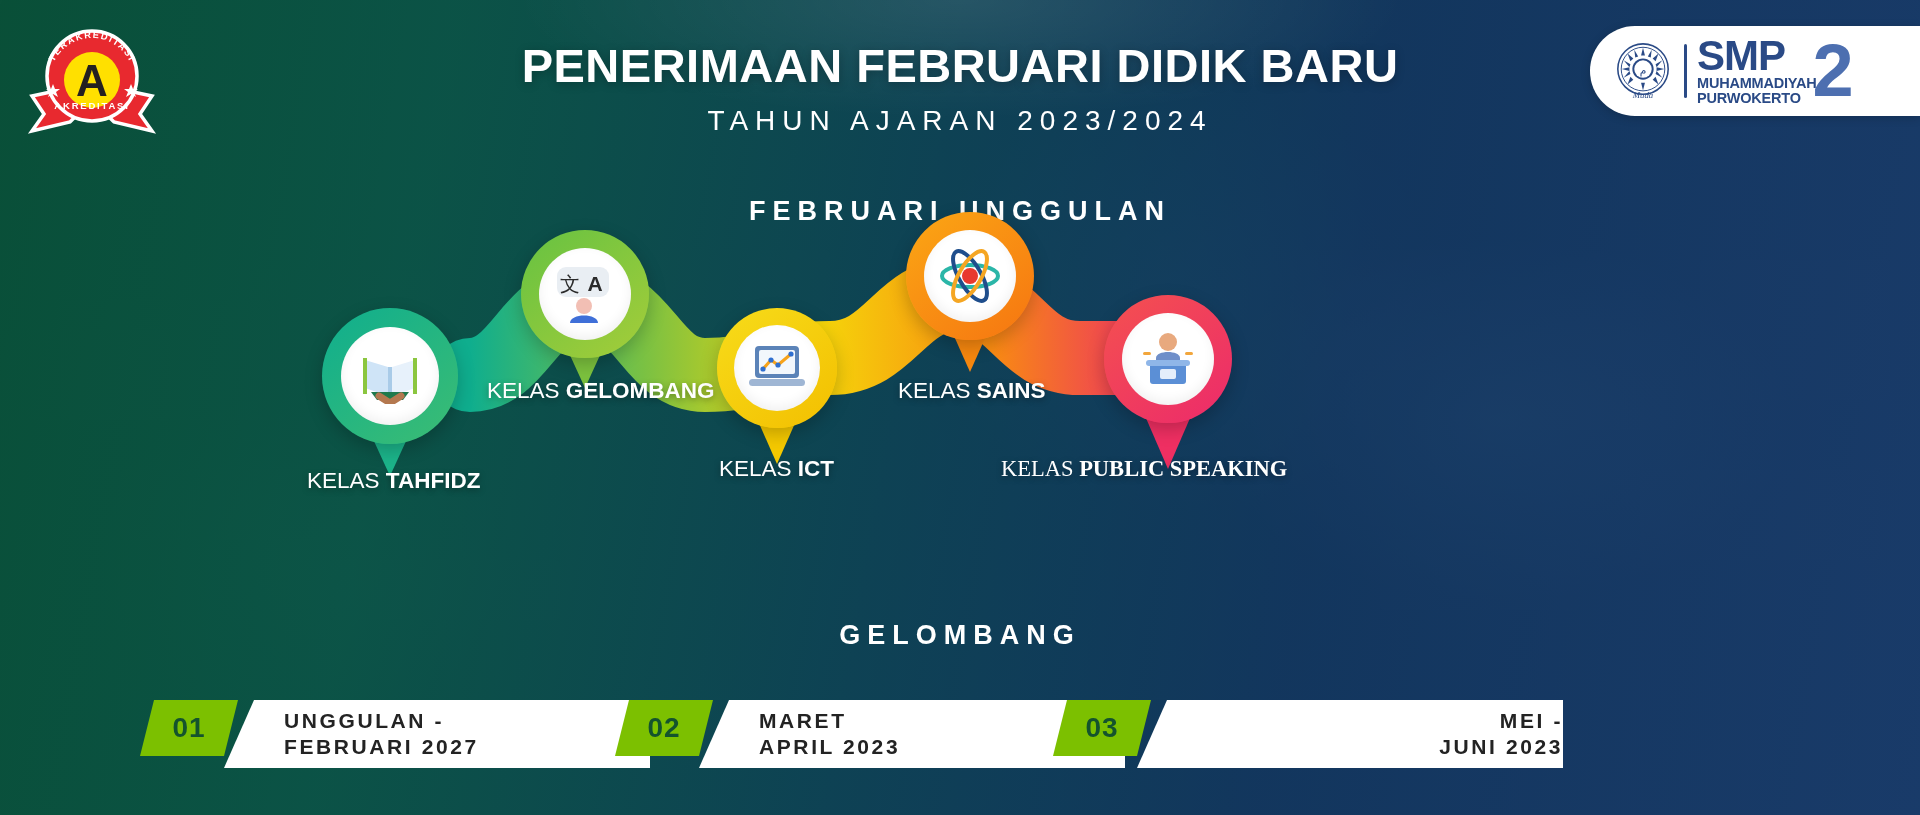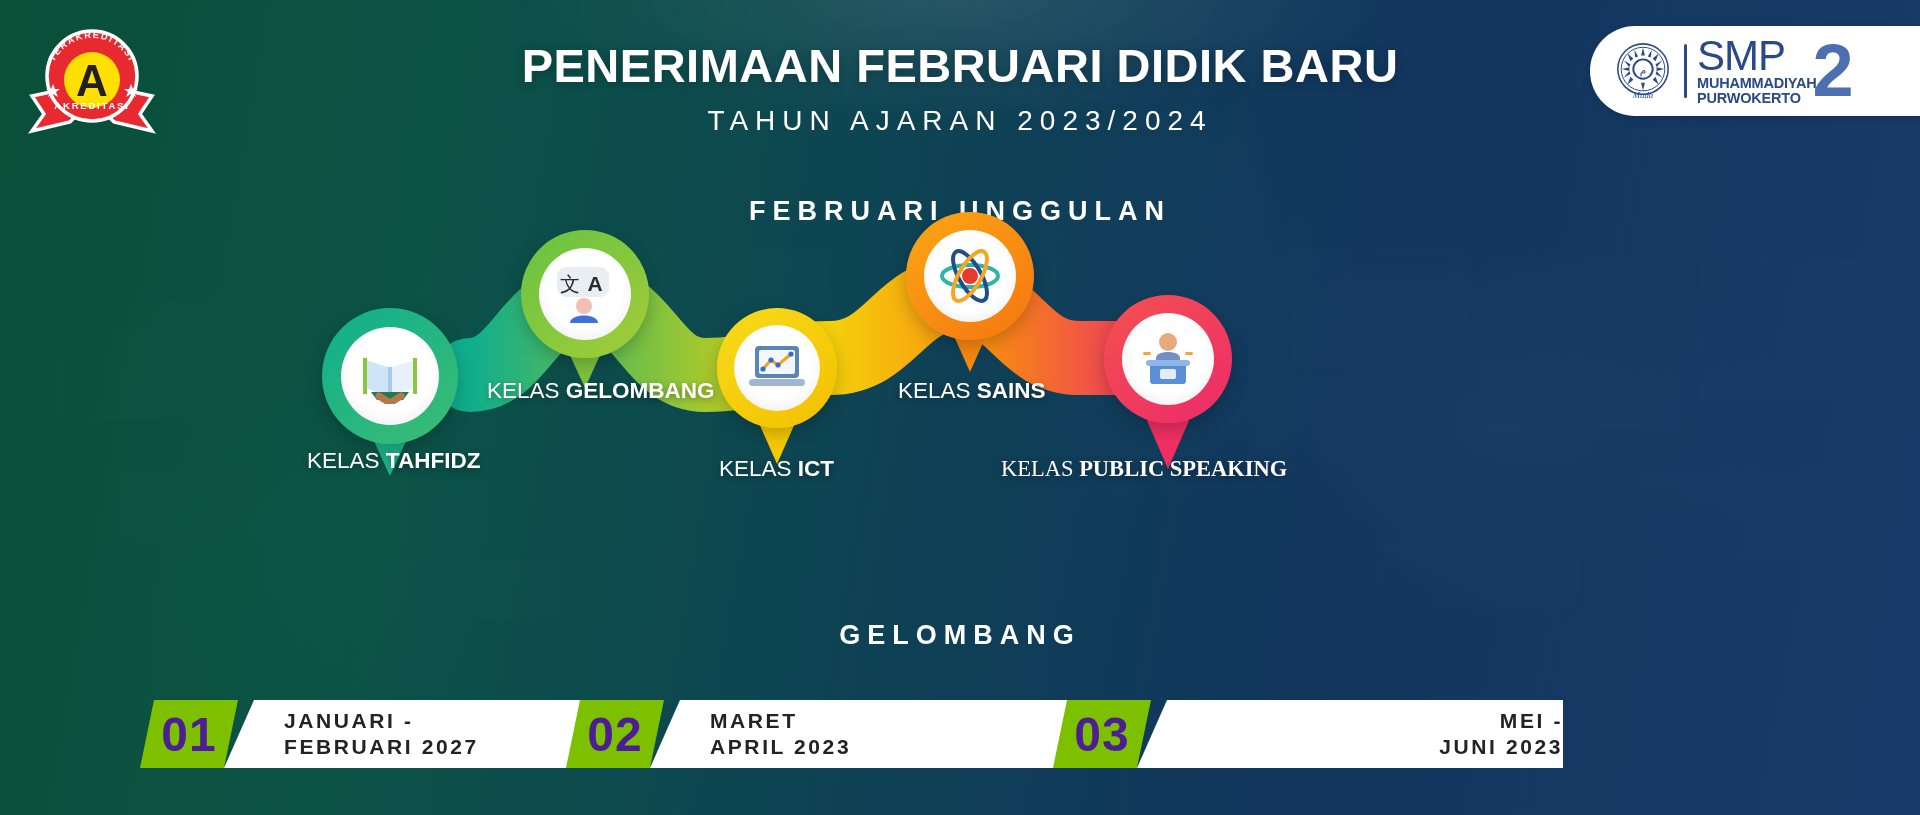--- a/index.html
+++ b/index.html
@@ -44,21 +44,21 @@
     width:330px;height:90px;
     background:#ffffff;border-radius:45px 0 0 45px;
     display:flex;align-items:center;gap:10px;
     padding-left:22px;box-sizing:border-box;
     box-shadow:0 2px 10px rgba(0,0,0,.18);
   }
   .logo-emblem{width:62px;height:62px;flex:0 0 62px;}
   .logo-div{width:3px;height:54px;background:#2a4a86;border-radius:2px;flex:0 0 3px;}
   .logo-text{position:relative;display:flex;align-items:center;}
   .logo-smp{
-    font-size:42px;font-weight:normal;color:#2a4a86;letter-spacing:-1px;line-height:.95;
+    font-size:42px;font-weight:bold;color:#2a4a86;letter-spacing:-1px;line-height:.95;
   }
   .logo-sub{
     font-size:14.5px;font-weight:bold;color:#2a4a86;line-height:1.02;letter-spacing:-.2px;
   }
   .logo-two{
     font-size:74px;font-weight:bold;color:#4d6fb0;line-height:.8;margin-left:-4px;
   }
 
   
   .title{
@@ -95,25 +95,25 @@
   .pin .tail{position:absolute;}
   .pin-label{
     position:absolute;color:#fff;font-size:22.5px;white-space:nowrap;
     text-shadow:0 2px 6px rgba(0,0,0,.35);
   }
   .pin-label b{font-weight:bold;}
 
   
   .wave{position:absolute;height:68px;}
   .wave .num{
-    position:absolute;left:0;top:0;height:68px;width:98px;
+    position:absolute;left:0;top:0;height:56px;width:98px;
     background:#7cc000;
     clip-path:polygon(14px 0, 100% 0, calc(100% - 14px) 100%, 0 100%);
     display:flex;align-items:center;justify-content:center;
-    color:#4c1d95;font-size:48px;font-weight:bold;letter-spacing:1px;
+    color:#14532d;font-size:28px;font-weight:bold;letter-spacing:1px;
   }
   .wave .panel{
     position:absolute;left:84px;top:0;height:68px;
     background:#fff;
     clip-path:polygon(30px 0, 100% 0, 100% 100%, 0 100%);
     display:flex;flex-direction:column;justify-content:center;
     padding-left:60px;box-sizing:border-box;
     color:#232323;font-size:21px;font-weight:bold;letter-spacing:2.6px;line-height:1.22;
   }
   .wave .panel span{display:block;}
@@ -228,21 +228,21 @@
           <path d="M6 12 L29 19 L29 48 L6 40 Z" fill="#cfe4f7"></path>
           <path d="M56 12 L33 19 L33 48 L56 40 Z" fill="#e7f1fb"></path>
           <path d="M4 10 L8 10 L8 46 L4 46 Z" fill="#8bc63f"></path>
           <path d="M54 10 L58 10 L58 46 L54 46 Z" fill="#8bc63f"></path>
           <path d="M29 19 L33 19 L33 48 L29 48 Z" fill="#a9cbe8"></path>
           <path d="M12 44 L50 44 L44 52 L18 52 Z" fill="#1f7a4d"></path>
           <path d="M20 48 L31 55 L42 48" stroke="#b4784f" stroke-width="7" fill="none" stroke-linecap="round"></path>
         </svg>
       </div>
     </div>
-    <div class="pin-label" style="left:307px;top:208px;">
+    <div class="pin-label" style="left:307px;top:228px;">
       <span>KELAS</span>
       <b>TAHFIDZ</b>
     </div>
 
     <div class="pin" style="left:521px;top:-10px;">
       <div class="tail" style="left:32px;top:88px;width:0;height:0;border-left:32px solid transparent;border-right:32px solid transparent;border-top:70px solid #7cc23e;"></div>
       <div class="bulb" style="left:0;top:0;width:128px;height:128px;background:linear-gradient(140deg,#66c242,#a5cd39);"></div>
       <div class="inner" style="left:18px;top:18px;width:92px;height:92px;">
         <svg width="60" height="58" viewBox="0 0 60 58">
           <rect x="2" y="2" width="52" height="30" rx="9" fill="#e9eef3"></rect>
@@ -317,26 +317,26 @@
       <span>KELAS</span>
       <b>PUBLIC SPEAKING</b>
     </div>
   </div>
 
   <div class="gelombang-heading">GELOMBANG</div>
 
   <div class="wave" style="left:140px;top:700px;width:510px;">
     <div class="num">01</div>
     <div class="panel" style="width:426px;">
-      <span>JANUARI -</span>
+      <span>UNGGULAN -</span>
       <span>FEBRUARI 2027</span>
     </div>
   </div>
 
-  <div class="wave" style="left:566px;top:700px;width:510px;">
+  <div class="wave" style="left:615px;top:700px;width:510px;">
     <div class="num">02</div>
     <div class="panel" style="width:426px;">
       <span>MARET</span>
       <span>APRIL 2023</span>
     </div>
   </div>
 
   <div class="wave" style="left:1053px;top:700px;width:510px;">
     <div class="num">03</div>
     <div class="panel" style="width:426px;align-items:flex-end;">

